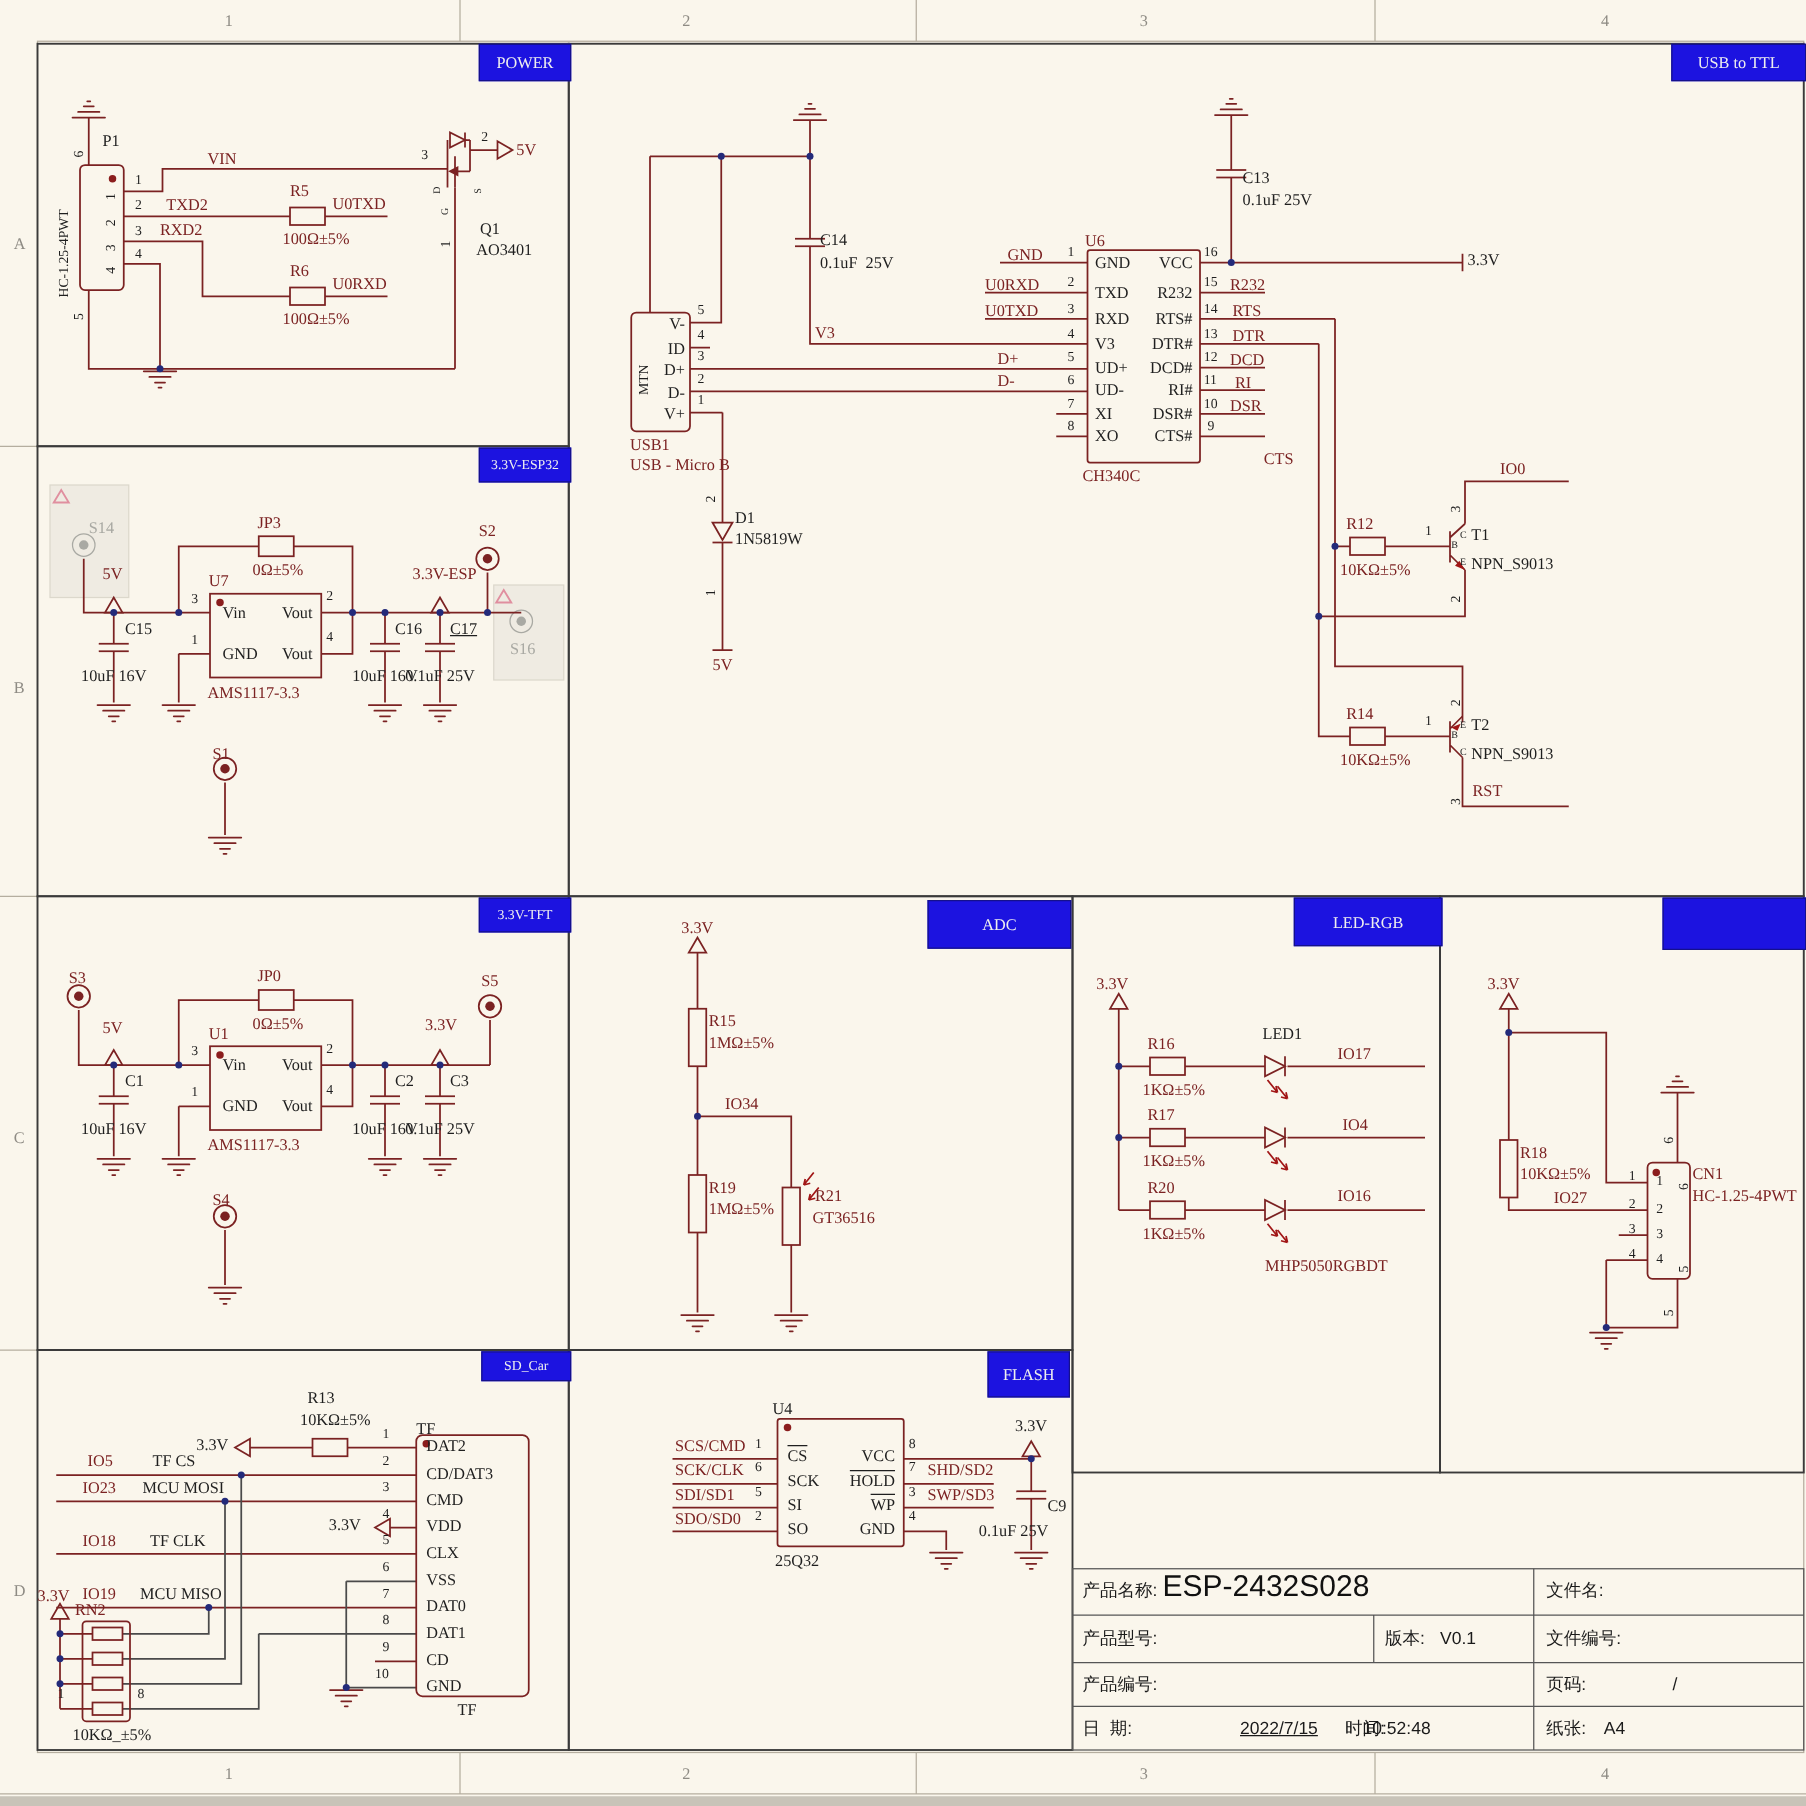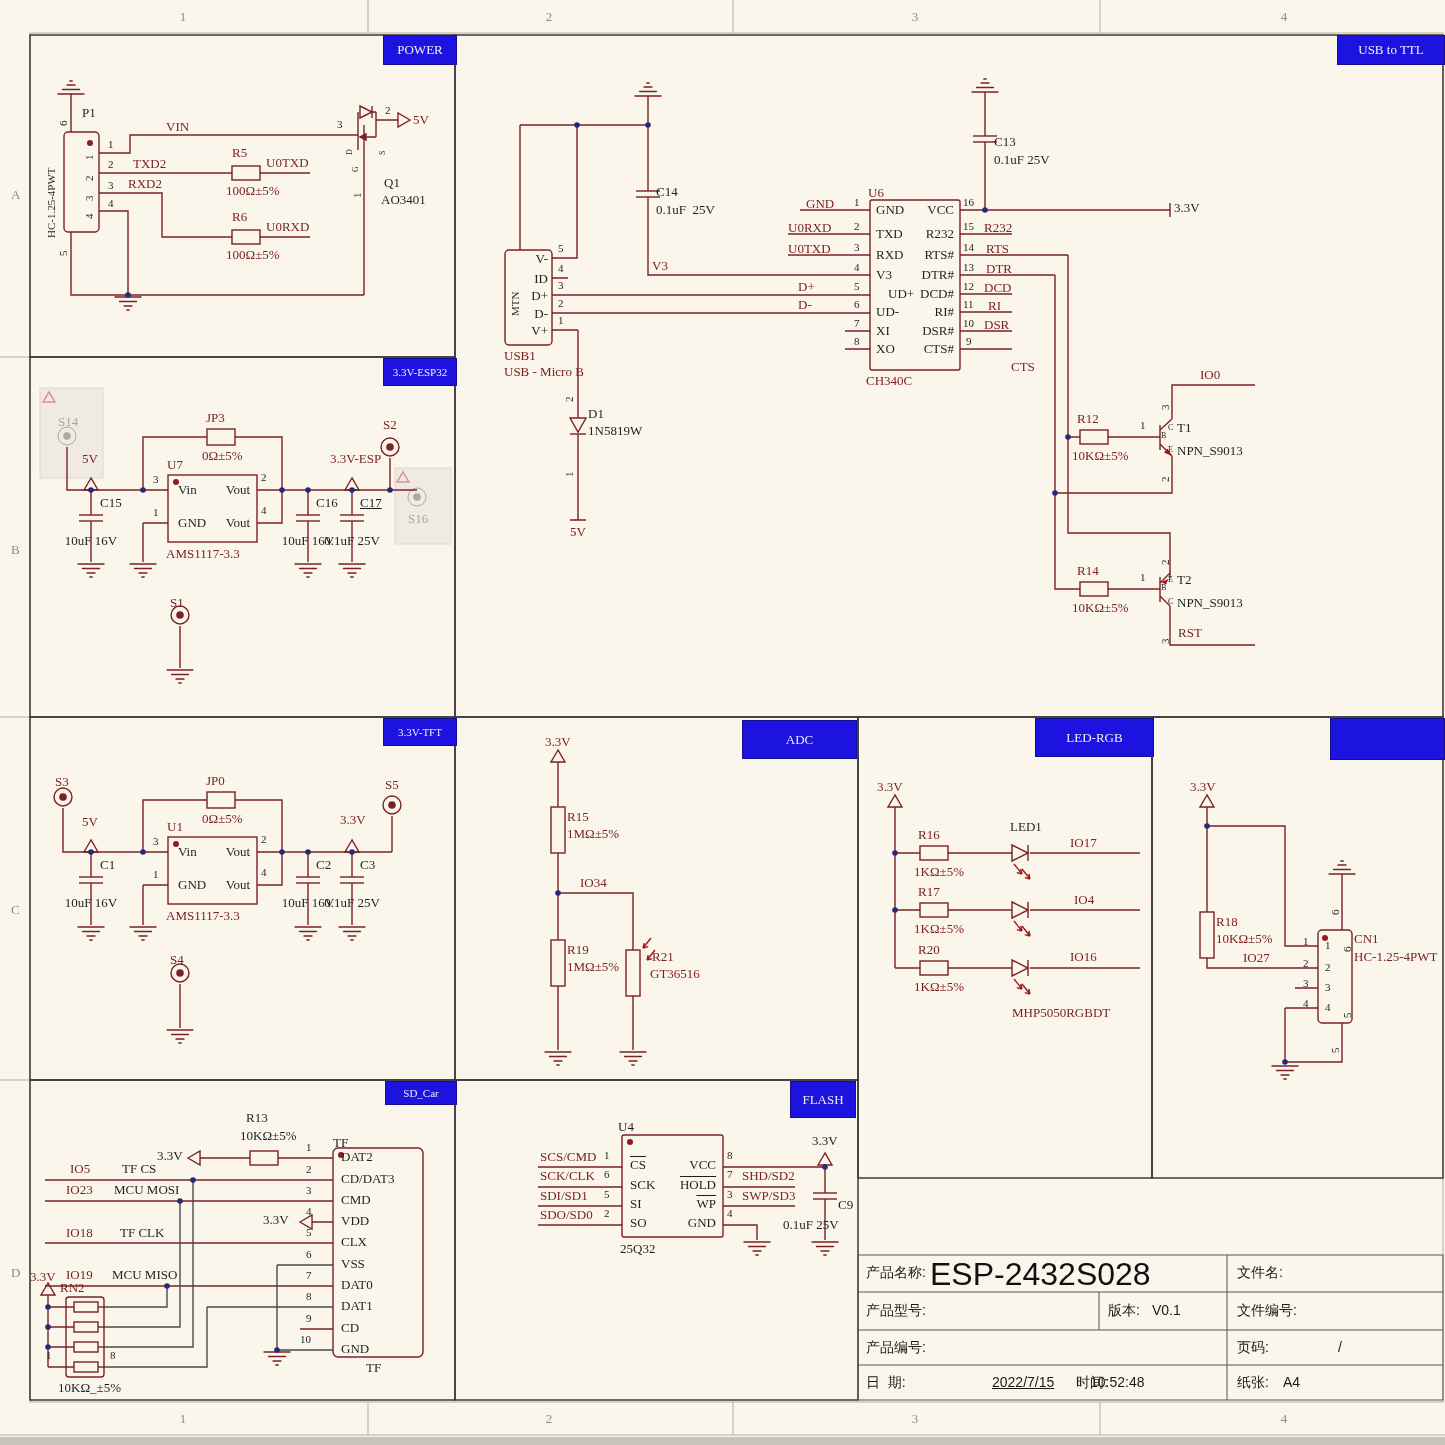--- a/index.html
+++ b/index.html
@@ -14,21 +14,21 @@
   .t{font-size:8px;}
   .c{transform:translateX(-50%);}
   .r{transform:translateX(-100%);}
   .rv{transform:rotate(-90deg);transform-origin:0 0;}
   .ov{text-decoration:overline;}
   .banner{position:absolute;background:#1c13e0;color:#efefef;display:flex;align-items:center;
           justify-content:center;font-size:13px;border:1px solid #14108c;}
   .bsm{font-size:11px;}
   svg{position:absolute;left:0;top:0;}
   .tb{position:absolute;font-family:"Liberation Sans",sans-serif;font-size:14px;color:#1a1a1a;line-height:1;white-space:pre;}
-  .tbv{position:absolute;font-family:"Liberation Sans",sans-serif;font-size:32px;color:#111;line-height:1;letter-spacing:0px;}
+  .tbv{position:absolute;font-family:"Liberation Sans",sans-serif;font-size:24px;color:#111;line-height:1;letter-spacing:0px;}
   #botstrip{position:absolute;left:0;top:1437px;width:1445px;height:8px;background:#c8c3b8;}
 </style>
 </head>
 <body>
 
 <div id="canvas">
 
   <svg width="1445" height="1445">
     <defs>
       <g id="gndbars" stroke-linecap="round">
@@ -398,21 +398,21 @@
       <span class="lbl k s" style="left: 854px; top: 299px;">6</span>
       <span class="lbl k s" style="left: 854px; top: 318px;">7</span>
       <span class="lbl k s" style="left: 854px; top: 336px;">8</span>
       <span class="lbl m" style="left: 806px; top: 197px;">GND</span>
       <span class="lbl m" style="left: 788px; top: 221px;">U0RXD</span>
       <span class="lbl m" style="left: 788px; top: 242px;">U0TXD</span>
       <span class="lbl k" style="left: 876px; top: 203px;">GND</span>
       <span class="lbl k" style="left: 876px; top: 227px;">TXD</span>
       <span class="lbl k" style="left: 876px; top: 248px;">RXD</span>
       <span class="lbl k" style="left: 876px; top: 268px;">V3</span>
-      <span class="lbl k" style="left: 876px; top: 287px; margin-left: 12px;">UD+</span>
+      <span class="lbl k" style="left: 876px; top: 287px;">UD+</span>
       <span class="lbl k" style="left: 876px; top: 305px;">UD-</span>
       <span class="lbl k" style="left: 876px; top: 324px;">XI</span>
       <span class="lbl k" style="left: 876px; top: 342px;">XO</span>
       <span class="lbl k r" style="left: 954px; top: 203px;">VCC</span>
       <span class="lbl k r" style="left: 954px; top: 227px;">R232</span>
       <span class="lbl k r" style="left: 954px; top: 248px;">RTS#</span>
       <span class="lbl k r" style="left: 954px; top: 268px;">DTR#</span>
       <span class="lbl k r" style="left: 954px; top: 287px;">DCD#</span>
       <span class="lbl k r" style="left: 954px; top: 305px;">RI#</span>
       <span class="lbl k r" style="left: 954px; top: 324px;">DSR#</span>
@@ -450,21 +450,21 @@
       <span class="lbl m" style="left: 1072px; top: 601px;">10KΩ±5%</span>
       <span class="lbl k s" style="left: 1140px; top: 572px;">1</span>
       <span class="lbl rv k s" style="left: 1160px; top: 565px;">2</span>
       <span class="lbl k" style="left: 1177px; top: 573px;">T2</span>
       <span class="lbl k t" style="left: 1168px; top: 576px;">E</span>
       <span class="lbl k t" style="left: 1161px; top: 584px;">B</span>
       <span class="lbl k t" style="left: 1168px; top: 598px;">C</span>
       <span class="lbl k" style="left: 1177px; top: 596px;">NPN_S9013</span>
       <span class="lbl rv k s" style="left: 1160px; top: 644px;">3</span>
       <span class="lbl m" style="left: 1178px; top: 626px;">RST</span>
-      <span class="lbl g" style="left: 58px; top: 415px;">S14</span>
+      <span class="lbl g" style="left: 71px; top: 415px;">S14</span>
       <span class="lbl g" style="left: 408px; top: 512px;">S16</span>
       <span class="lbl m" style="left: 82px; top: 452px;">5V</span>
       <span class="lbl k" style="left: 100px; top: 496px;">C15</span>
       <span class="lbl k c" style="left: 91px; top: 534px;">10uF 16V</span>
       <span class="lbl m" style="left: 206px; top: 411px;">JP3</span>
       <span class="lbl m" style="left: 202px; top: 449px;">0Ω±5%</span>
       <span class="lbl m" style="left: 167px; top: 458px;">U7</span>
       <span class="lbl k" style="left: 178px; top: 483px;">Vin</span>
       <span class="lbl k" style="left: 178px; top: 516px;">GND</span>
       <span class="lbl k r" style="left: 250px; top: 483px;">Vout</span>

